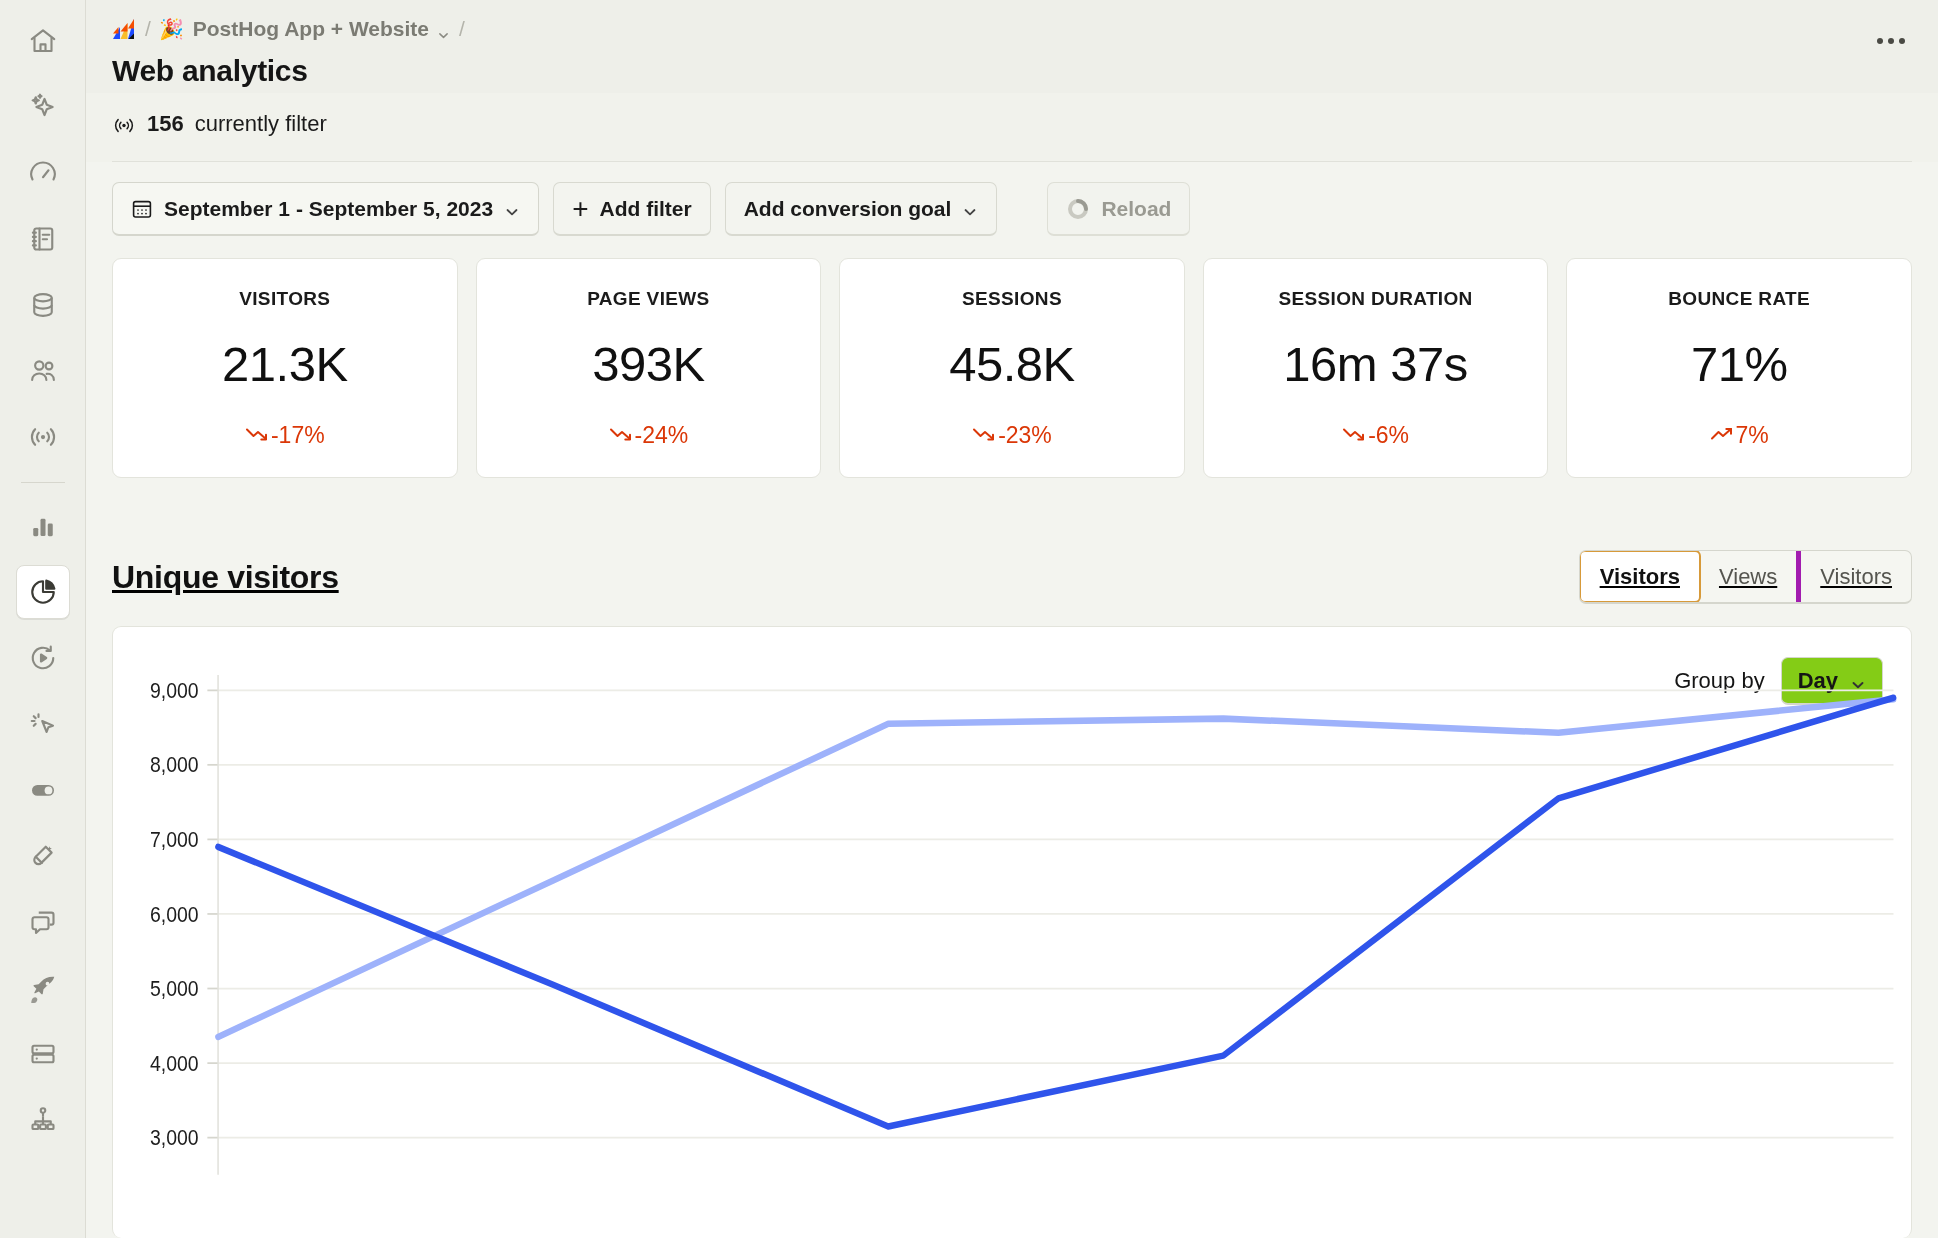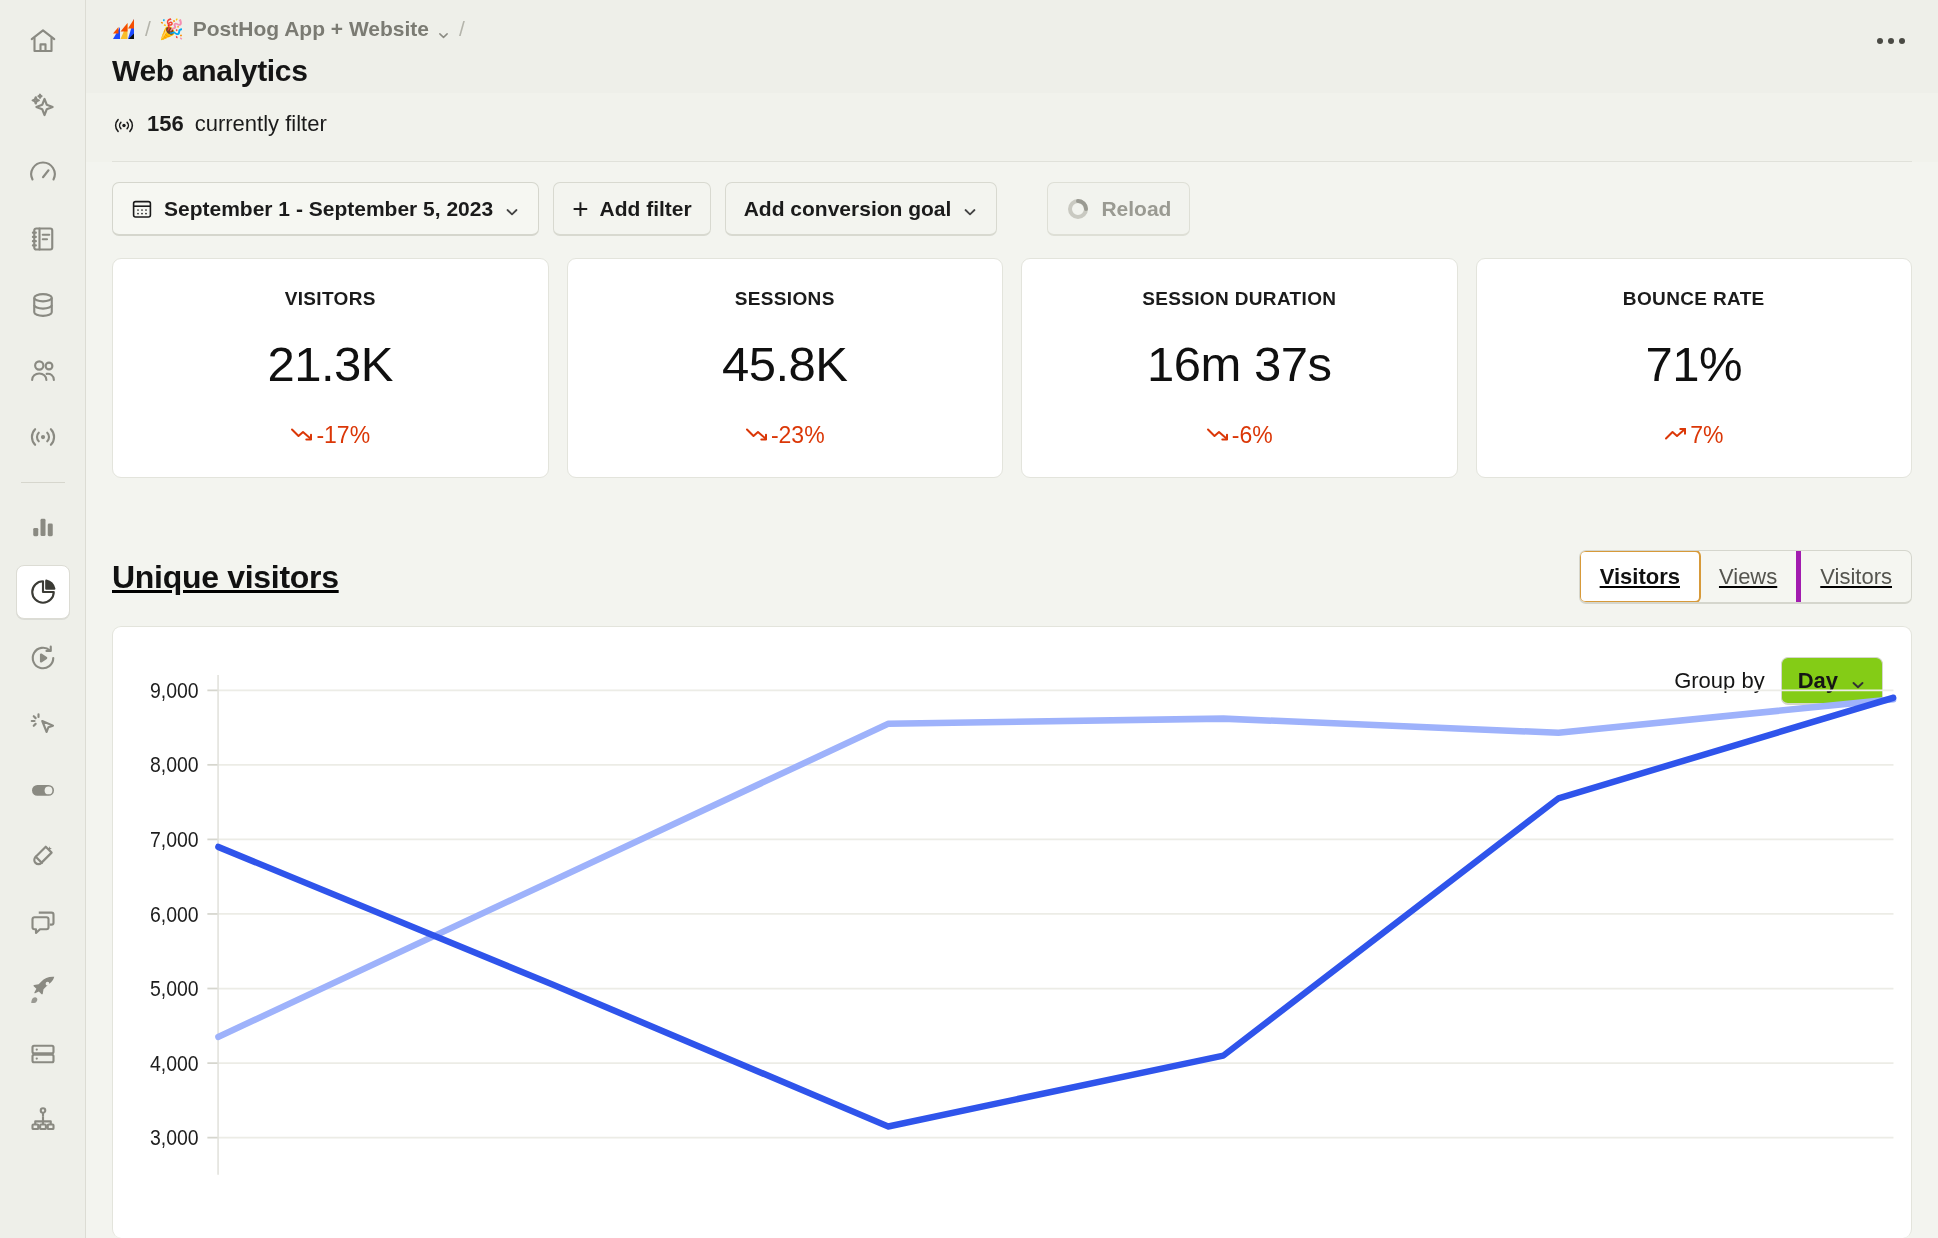--- a/index.html
+++ b/index.html
@@ -469,20 +469,33 @@
         <div class="card-label">VISITORS</div>
         <div class="card-value">21.3K</div>
         <div class="card-delta">
           <span>
             <svg viewBox="0 0 26 18" fill="none" stroke="#db3707" stroke-width="2" stroke-linecap="round" stroke-linejoin="round">
                 <path d="M2 4.5 8.5 11 13 7l8 7"></path>
                 <path d="M21 9.8V14.5h-4.7"></path>
               </svg>
           </span>
           <span>-17%</span>
+        </div>
+      </div>
+      <div class="card">
+        <div class="card-label">PAGE VIEWS</div>
+        <div class="card-value">393K</div>
+        <div class="card-delta">
+          <span>
+            <svg viewBox="0 0 26 18" fill="none" stroke="#db3707" stroke-width="2" stroke-linecap="round" stroke-linejoin="round">
+                <path d="M2 4.5 8.5 11 13 7l8 7"></path>
+                <path d="M21 9.8V14.5h-4.7"></path>
+              </svg>
+          </span>
+          <span>-24%</span>
         </div>
       </div>
       <div class="card">
         <div class="card-label">SESSIONS</div>
         <div class="card-value">45.8K</div>
         <div class="card-delta">
           <span>
             <svg viewBox="0 0 26 18" fill="none" stroke="#db3707" stroke-width="2" stroke-linecap="round" stroke-linejoin="round">
                 <path d="M2 4.5 8.5 11 13 7l8 7"></path>
                 <path d="M21 9.8V14.5h-4.7"></path>

